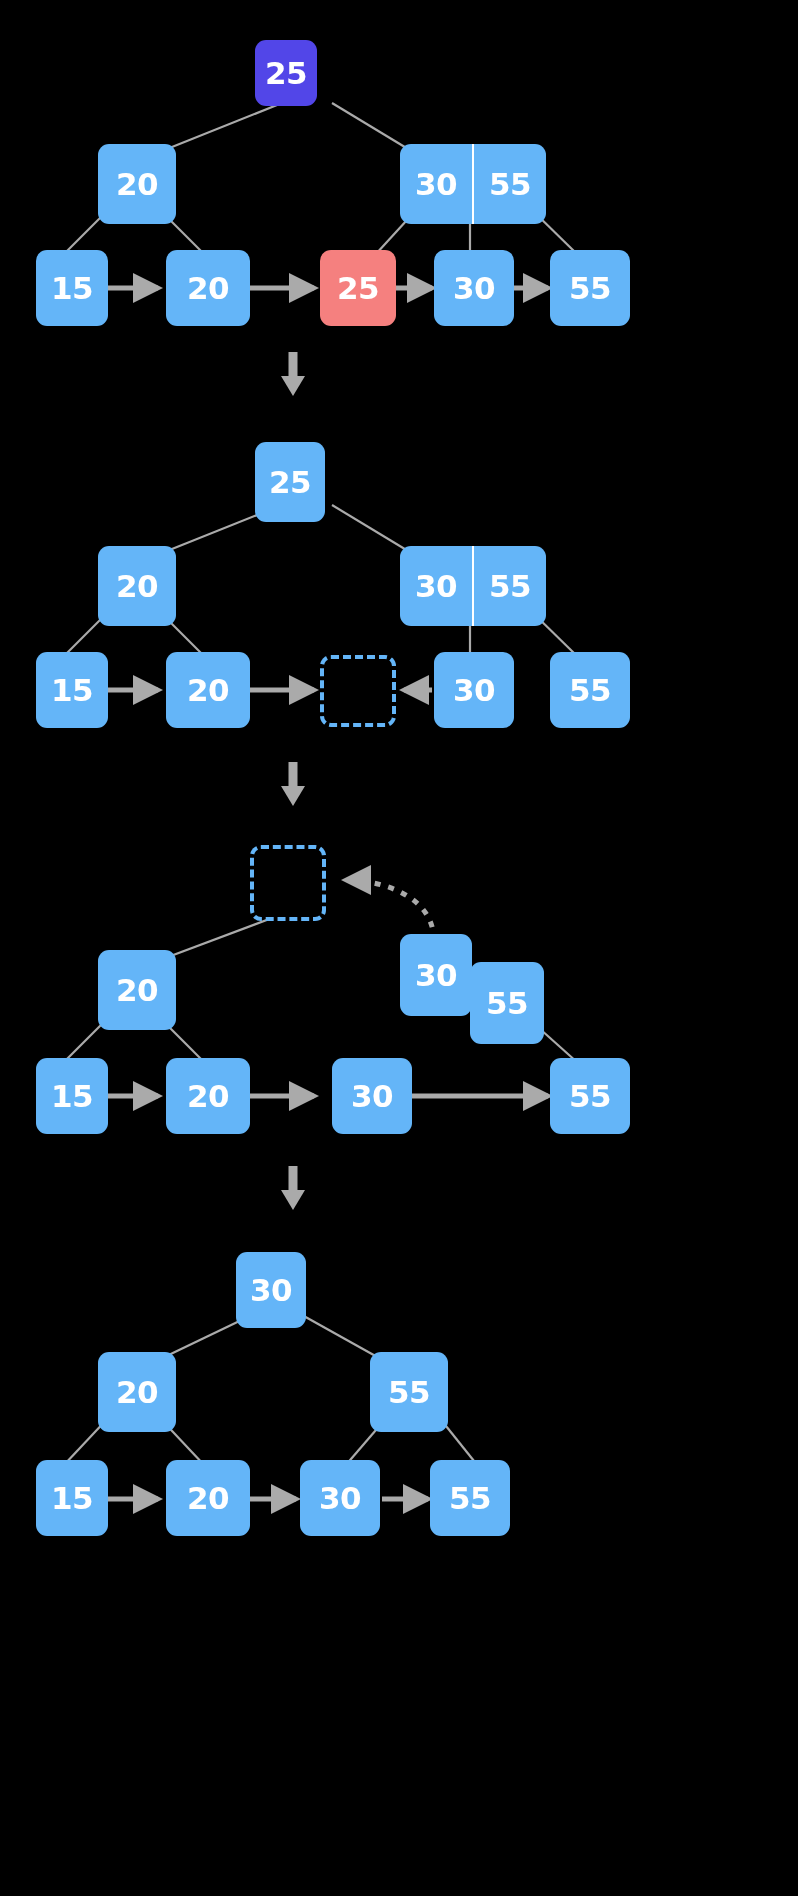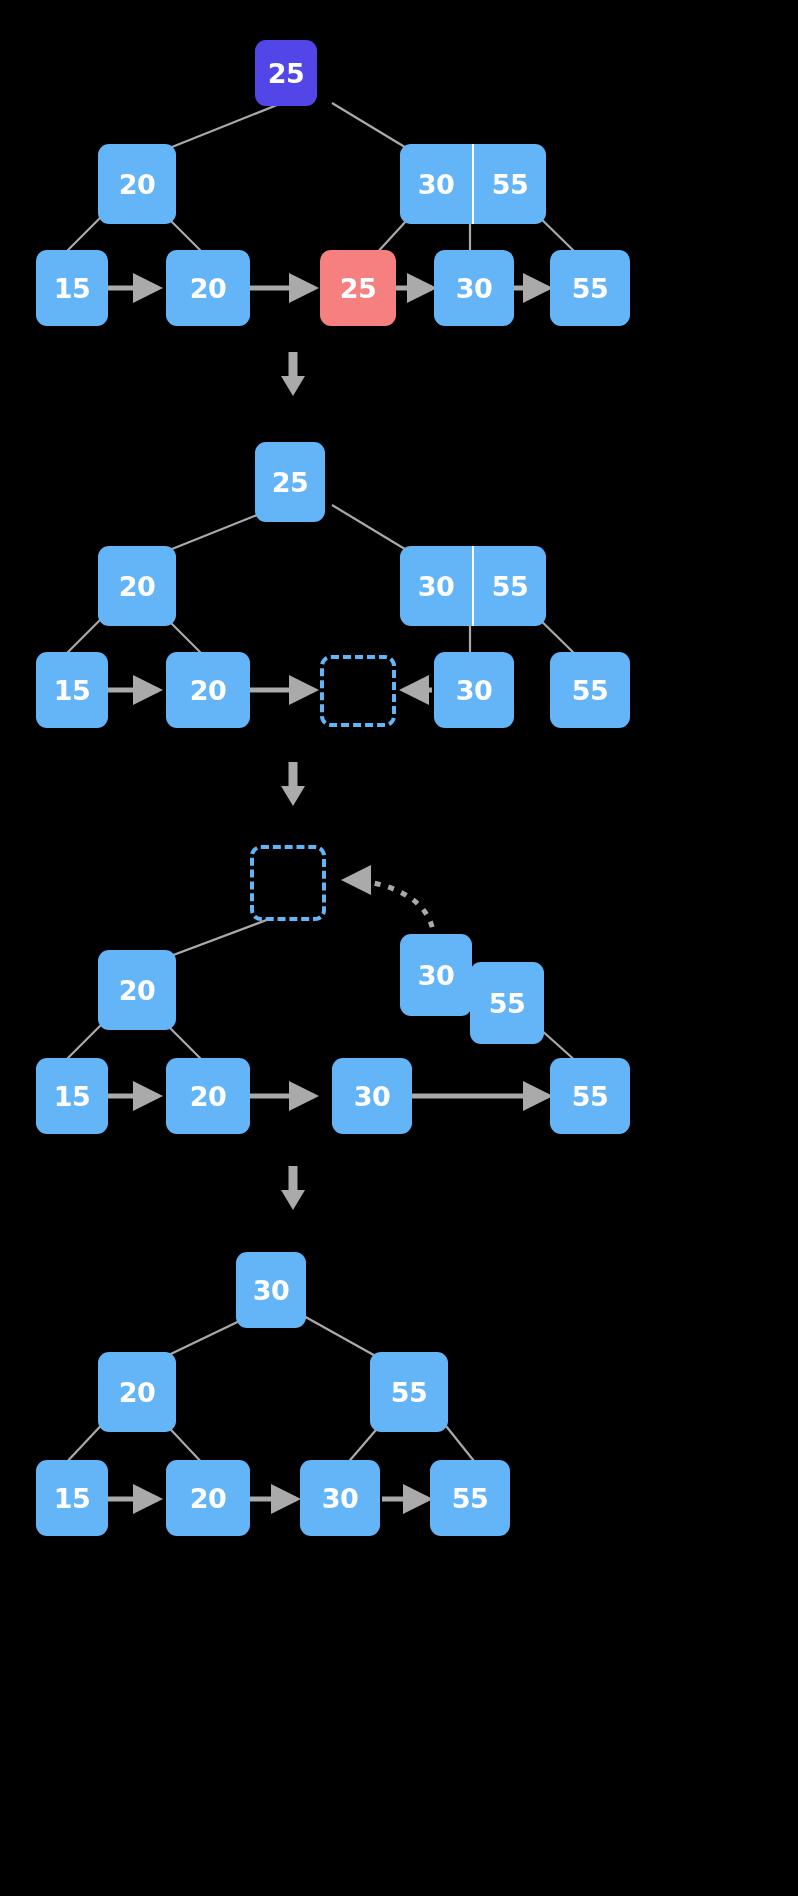--- a/index.html
+++ b/index.html
@@ -30,21 +30,21 @@
   }
   .node {
     position: absolute;
     background: #64B5F8;
     border-radius: 11px;
     display: flex;
     align-items: center;
     justify-content: center;
     color: #FFFFFF;
     font-weight: bold;
-    font-size: 27px;
+    font-size: 31px;
     letter-spacing: -0.5px;
     line-height: 1;
     box-sizing: border-box;
   }
   .node.root-highlight {
     background: #5246E8;
   }
   .node.target-highlight {
     background: #F5807F;
   }

